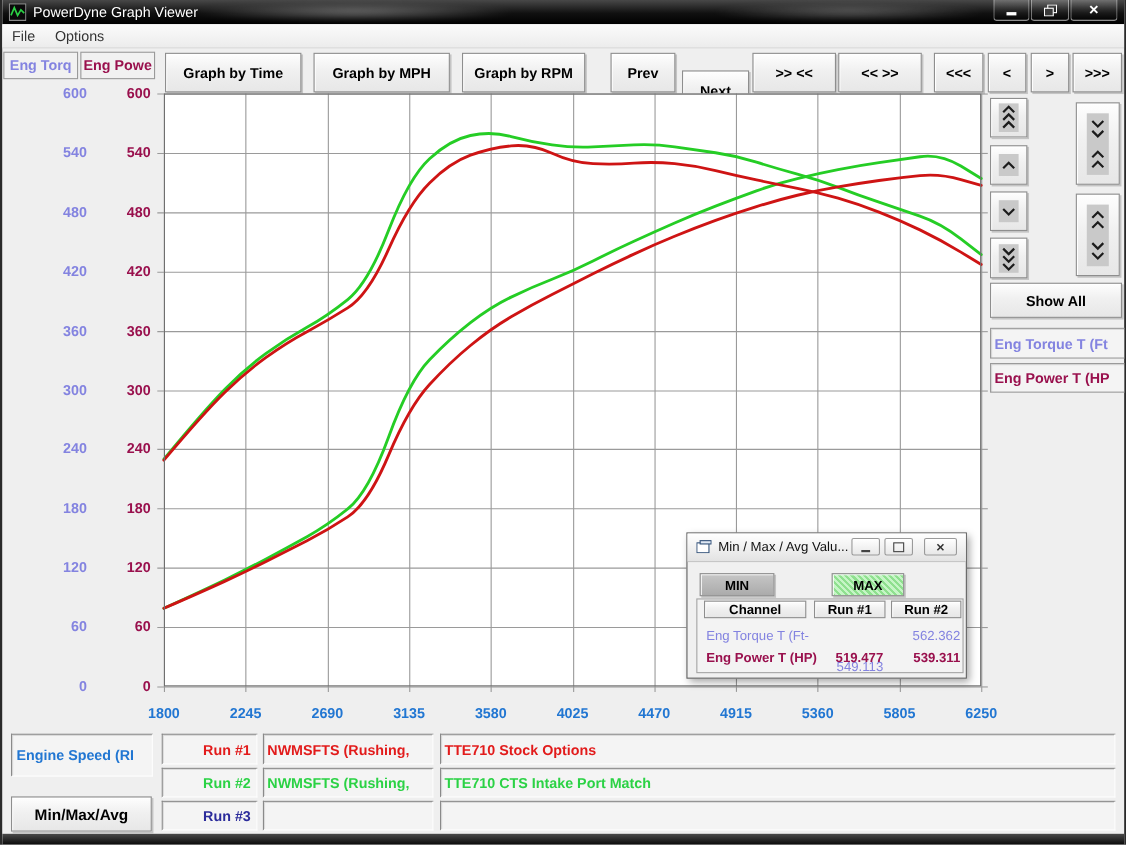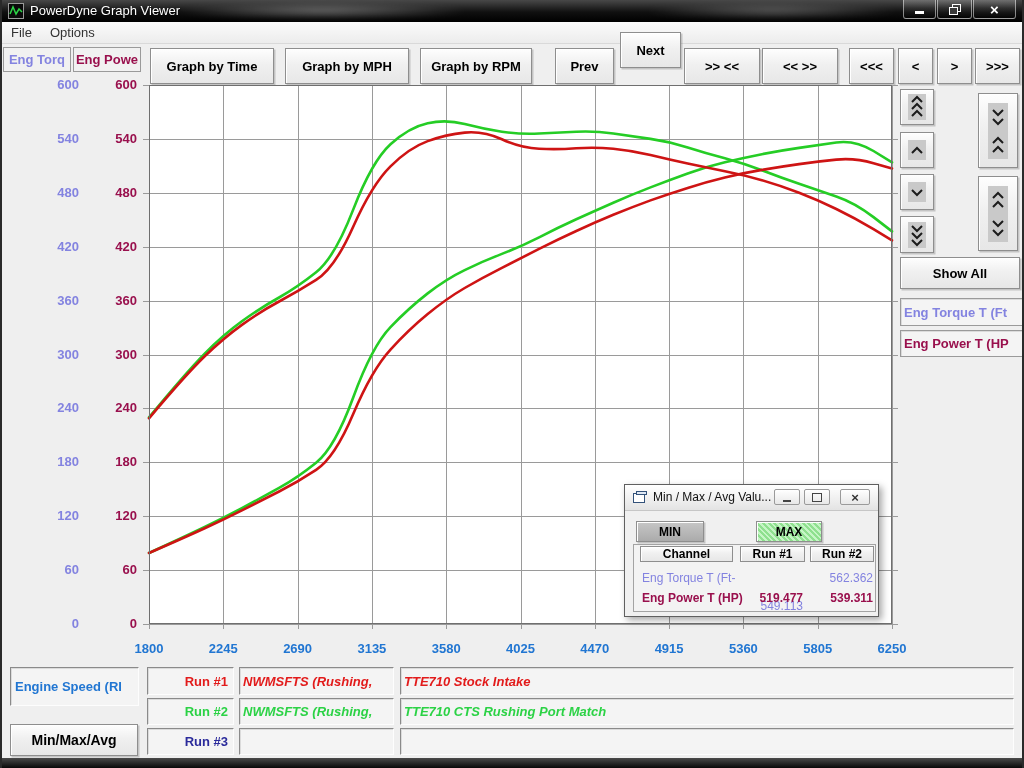--- a/index.html
+++ b/index.html
@@ -46,21 +46,21 @@
     border:1px solid #5f5f5f;box-shadow:3px 3px 7px rgba(0,0,0,.35);box-sizing:border-box;}
   #mmtitle{position:absolute;left:0;top:0;right:0;height:25px;background:linear-gradient(#FFFFFF,#E3E3E3);
     border-bottom:1px solid #C6C6C6;font-size:12px;color:#111;}
   .mmbtn{position:absolute;top:4px;height:16px;box-sizing:border-box;border:1px solid #9a9a9a;border-radius:2px;
     background:linear-gradient(#fff,#e8e8e8);display:flex;align-items:center;justify-content:center;
     font-size:11px;color:#333;}
   .mmrowlabel{position:absolute;font-size:12px;white-space:nowrap;}
   .mmval{position:absolute;font-size:12px;text-align:right;width:62px;}
   
   .runlabel{justify-content:flex-end;padding-right:5px;}
-  .filebox{padding-left:3px;font-style:italic;}
+  .filebox{padding-left:3px;}
 </style>
 </head>
 <body>
 
 <div id="win">
 
   <div class="titlebar">
     <div class="smudge" style="left:170px;width:300px;"></div>
     <div class="smudge" style="left:640px;width:260px;opacity:.8;"></div>
     <span class="appicon">
@@ -90,21 +90,21 @@
   </div>
 
   <div class="axtoggle" style="left:1px;color:#8383E0;">Eng Torq</div>
   <div class="axtoggle" style="left:71px;color:#99104D;">Eng Powe</div>
 
   <div id="toolbar">
       <div class="btn3d" style="left: 148px; top: 48px; width: 124px; height: 36px;">Graph by Time</div>
       <div class="btn3d" style="left: 283px; top: 48px; width: 124px; height: 36px;">Graph by MPH</div>
       <div class="btn3d" style="left: 418px; top: 48px; width: 112px; height: 36px;">Graph by RPM</div>
       <div class="btn3d" style="left: 553px; top: 48px; width: 59px; height: 36px;">Prev</div>
-      <div class="btn3d" style="left: 618px; top: 32px; width: 61px; height: 36px;">Next</div>
+      <div class="btn3d" style="left: 618px; top: 64px; width: 61px; height: 36px;">Next</div>
       <div class="btn3d" style="left: 682px; top: 48px; width: 76px; height: 36px;">&gt;&gt; &lt;&lt;</div>
       <div class="btn3d" style="left: 760px; top: 48px; width: 76px; height: 36px;">&lt;&lt; &gt;&gt;</div>
       <div class="btn3d" style="left: 847px; top: 48px; width: 45px; height: 36px;">&lt;&lt;&lt;</div>
       <div class="btn3d" style="left: 896px; top: 48px; width: 35px; height: 36px;">&lt;</div>
       <div class="btn3d" style="left: 935px; top: 48px; width: 35px; height: 36px;">&gt;</div>
       <div class="btn3d" style="left: 973px; top: 48px; width: 45px; height: 36px;">&gt;&gt;&gt;</div>
     </div>
 
   <div id="ylabels-torque">
       <div class="ytick" style="left: 10px; top: 77px; color: rgb(131, 131, 224);">600</div>
@@ -303,25 +303,25 @@
     <span class="mmval" style="left:186px;top:86px;color:#8383E0;">562.362</span>
     <span class="mmrowlabel" style="left:17px;top:106px;color:#99104D;font-weight:bold;">Eng Power T (HP)</span>
     <span class="mmval" style="left:116px;top:106px;color:#99104D;font-weight:bold;">519.477</span>
     <span class="mmval" style="left:186px;top:106px;color:#99104D;font-weight:bold;">539.311</span>
   </div>
 
   <div class="sunken" style="left:8px;top:667px;width:129px;height:39px;color:#2176D2;padding-left:4px;">Engine Speed (RI</div>
 
   <div class="sunken runlabel" style="left:145px;top:667px;width:87px;height:28px;color:#E21B1B;">Run #1</div>
   <div class="sunken filebox" style="left:237px;top:667px;width:155px;height:28px;color:#E21B1B;">NWMSFTS (Rushing,</div>
-  <div class="sunken filebox" style="left:398px;top:667px;width:614px;height:28px;color:#E21B1B;">TTE710 Stock Intake</div>
+  <div class="sunken filebox" style="left:398px;top:667px;width:614px;height:28px;color:#E21B1B;">TTE710 Stock Options</div>
 
   <div class="sunken runlabel" style="left:145px;top:698px;width:87px;height:27px;color:#2BD245;">Run #2</div>
   <div class="sunken filebox" style="left:237px;top:698px;width:155px;height:27px;color:#2BD245;">NWMSFTS (Rushing,</div>
-  <div class="sunken filebox" style="left:398px;top:698px;width:614px;height:27px;color:#2BD245;">TTE710 CTS Rushing Port Match</div>
+  <div class="sunken filebox" style="left:398px;top:698px;width:614px;height:27px;color:#2BD245;">TTE710 CTS Intake Port Match</div>
 
   <div class="sunken runlabel" style="left:145px;top:728px;width:87px;height:27px;color:#2B2B9B;">Run #3</div>
   <div class="sunken filebox" style="left:237px;top:728px;width:155px;height:27px;"></div>
   <div class="sunken filebox" style="left:398px;top:728px;width:614px;height:27px;"></div>
 
   <div class="btn3d" style="left:8px;top:724px;width:128px;height:32px;font-size:14px;">Min/Max/Avg</div>
 
   <div style="position:absolute;left:0;top:758px;width:100%;height:10px;background:linear-gradient(#4a4a4a,#090909);"></div>
 </div>
 

